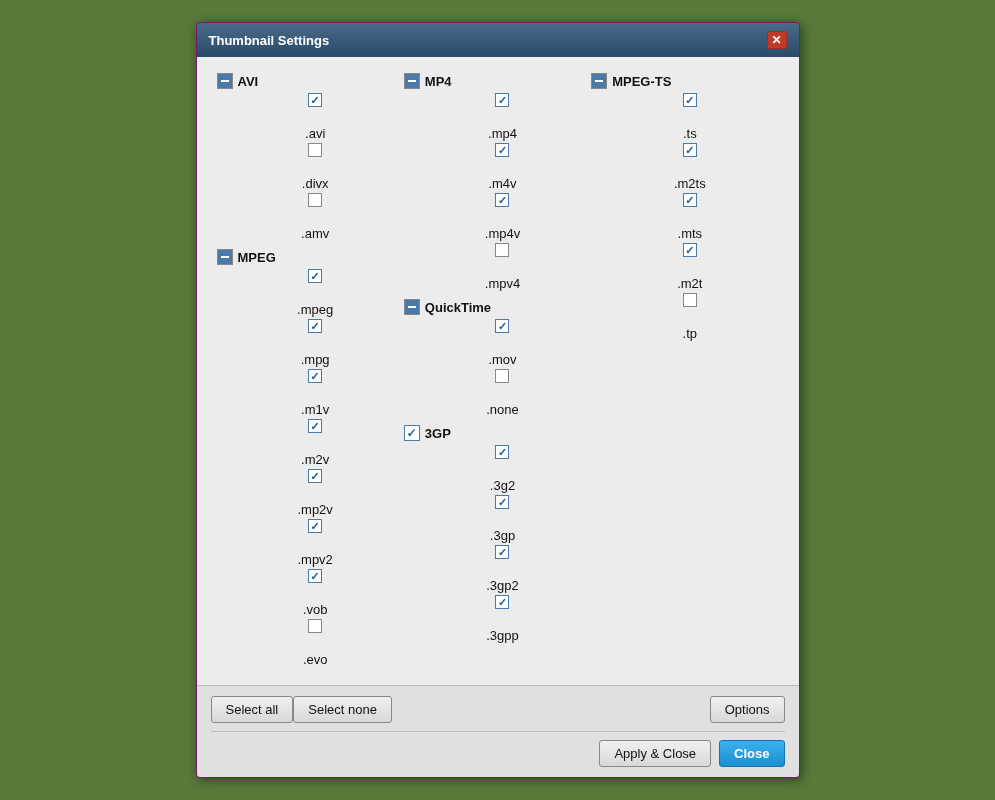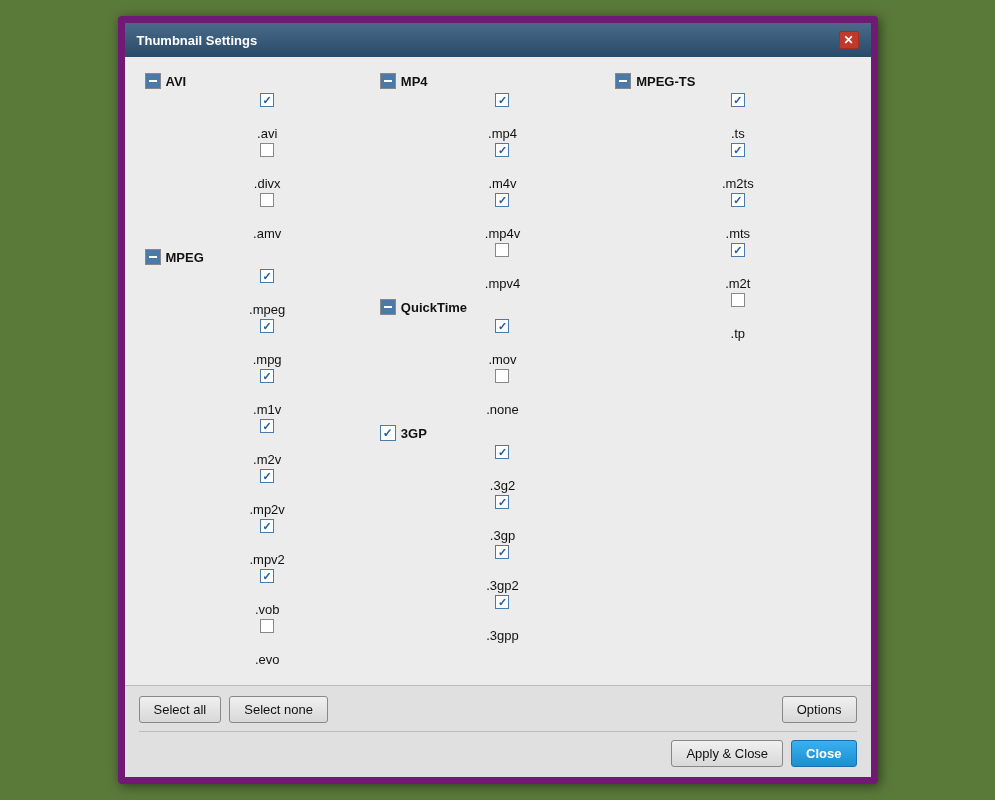--- a/index.html
+++ b/index.html
@@ -8,23 +8,23 @@
       display: flex;
       align-items: center;
       justify-content: center;
       width: 995px;
       height: 800px;
       font-family: 'Segoe UI', Tahoma, Arial, sans-serif;
       font-size: 13px;
     }
     .dialog {
       background: #b91c1c;
-      border: 7px solid #701a75;
+      border: 1px solid #701a75;
       border-radius: 4px;
-      width: 760px;
+      width: 604px;
       box-shadow: 2px 2px 12px rgba(0,0,0,0.5);
       overflow: hidden;
     }
     .title-bar {
       background: linear-gradient(to bottom, #4a6a8a, #2a4a6a);
       color: white;
       padding: 8px 12px;
       display: flex;
       align-items: center;
       justify-content: space-between;
@@ -135,21 +135,20 @@
       display: block;
     }
     .bottom-bar {
       background: #e0e0e0;
       border-top: 1px solid #bbb;
       padding: 10px 14px;
     }
     .btn-row {
       display: flex;
       align-items: center;
-      gap: 8px;
     }
     .btn {
       padding: 5px 14px;
       border: 1px solid #888;
       background: linear-gradient(to bottom, #f0f0f0, #d8d8d8);
       border-radius: 3px;
       cursor: pointer;
       font-size: 13px;
       color: #111;
     }

